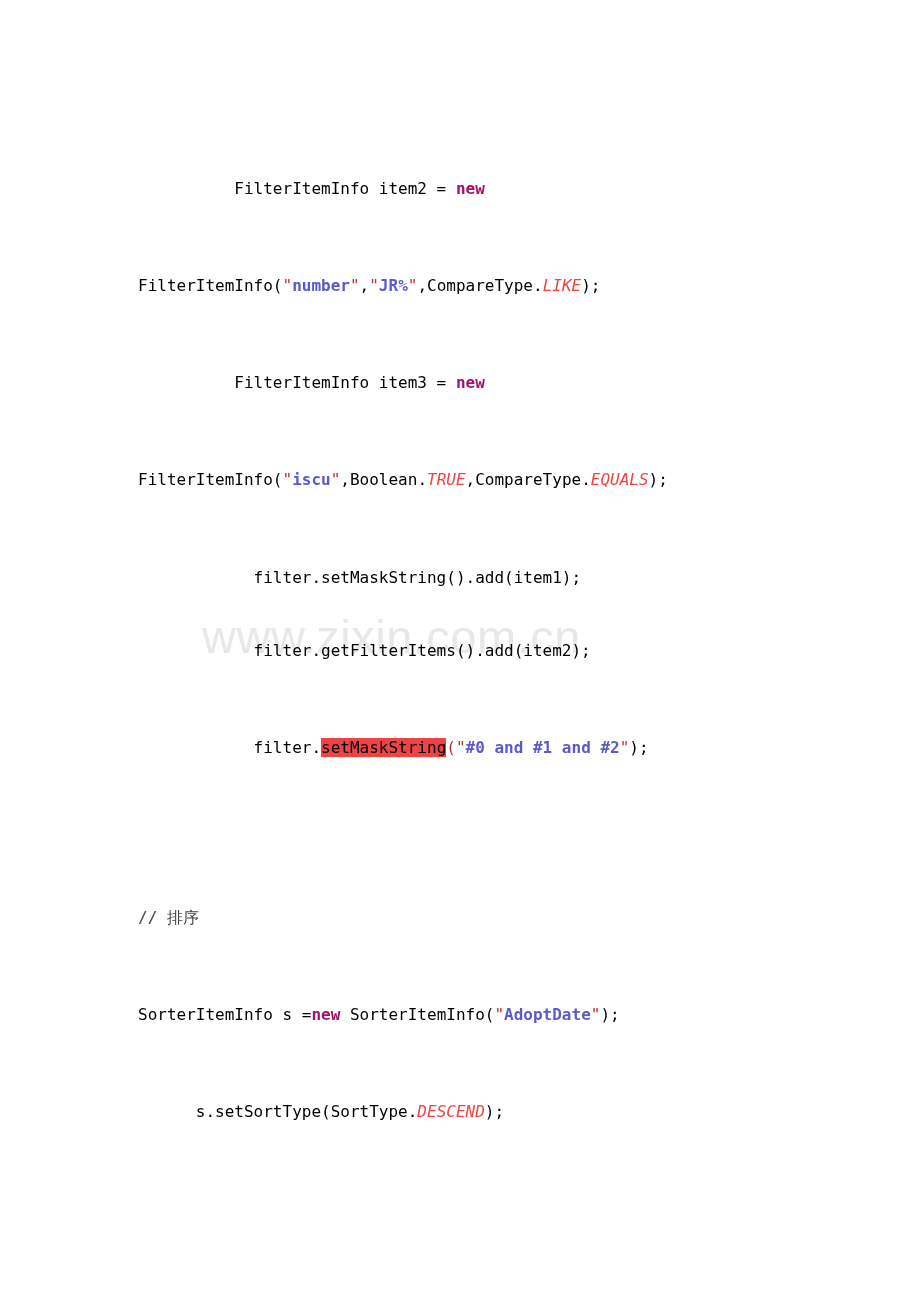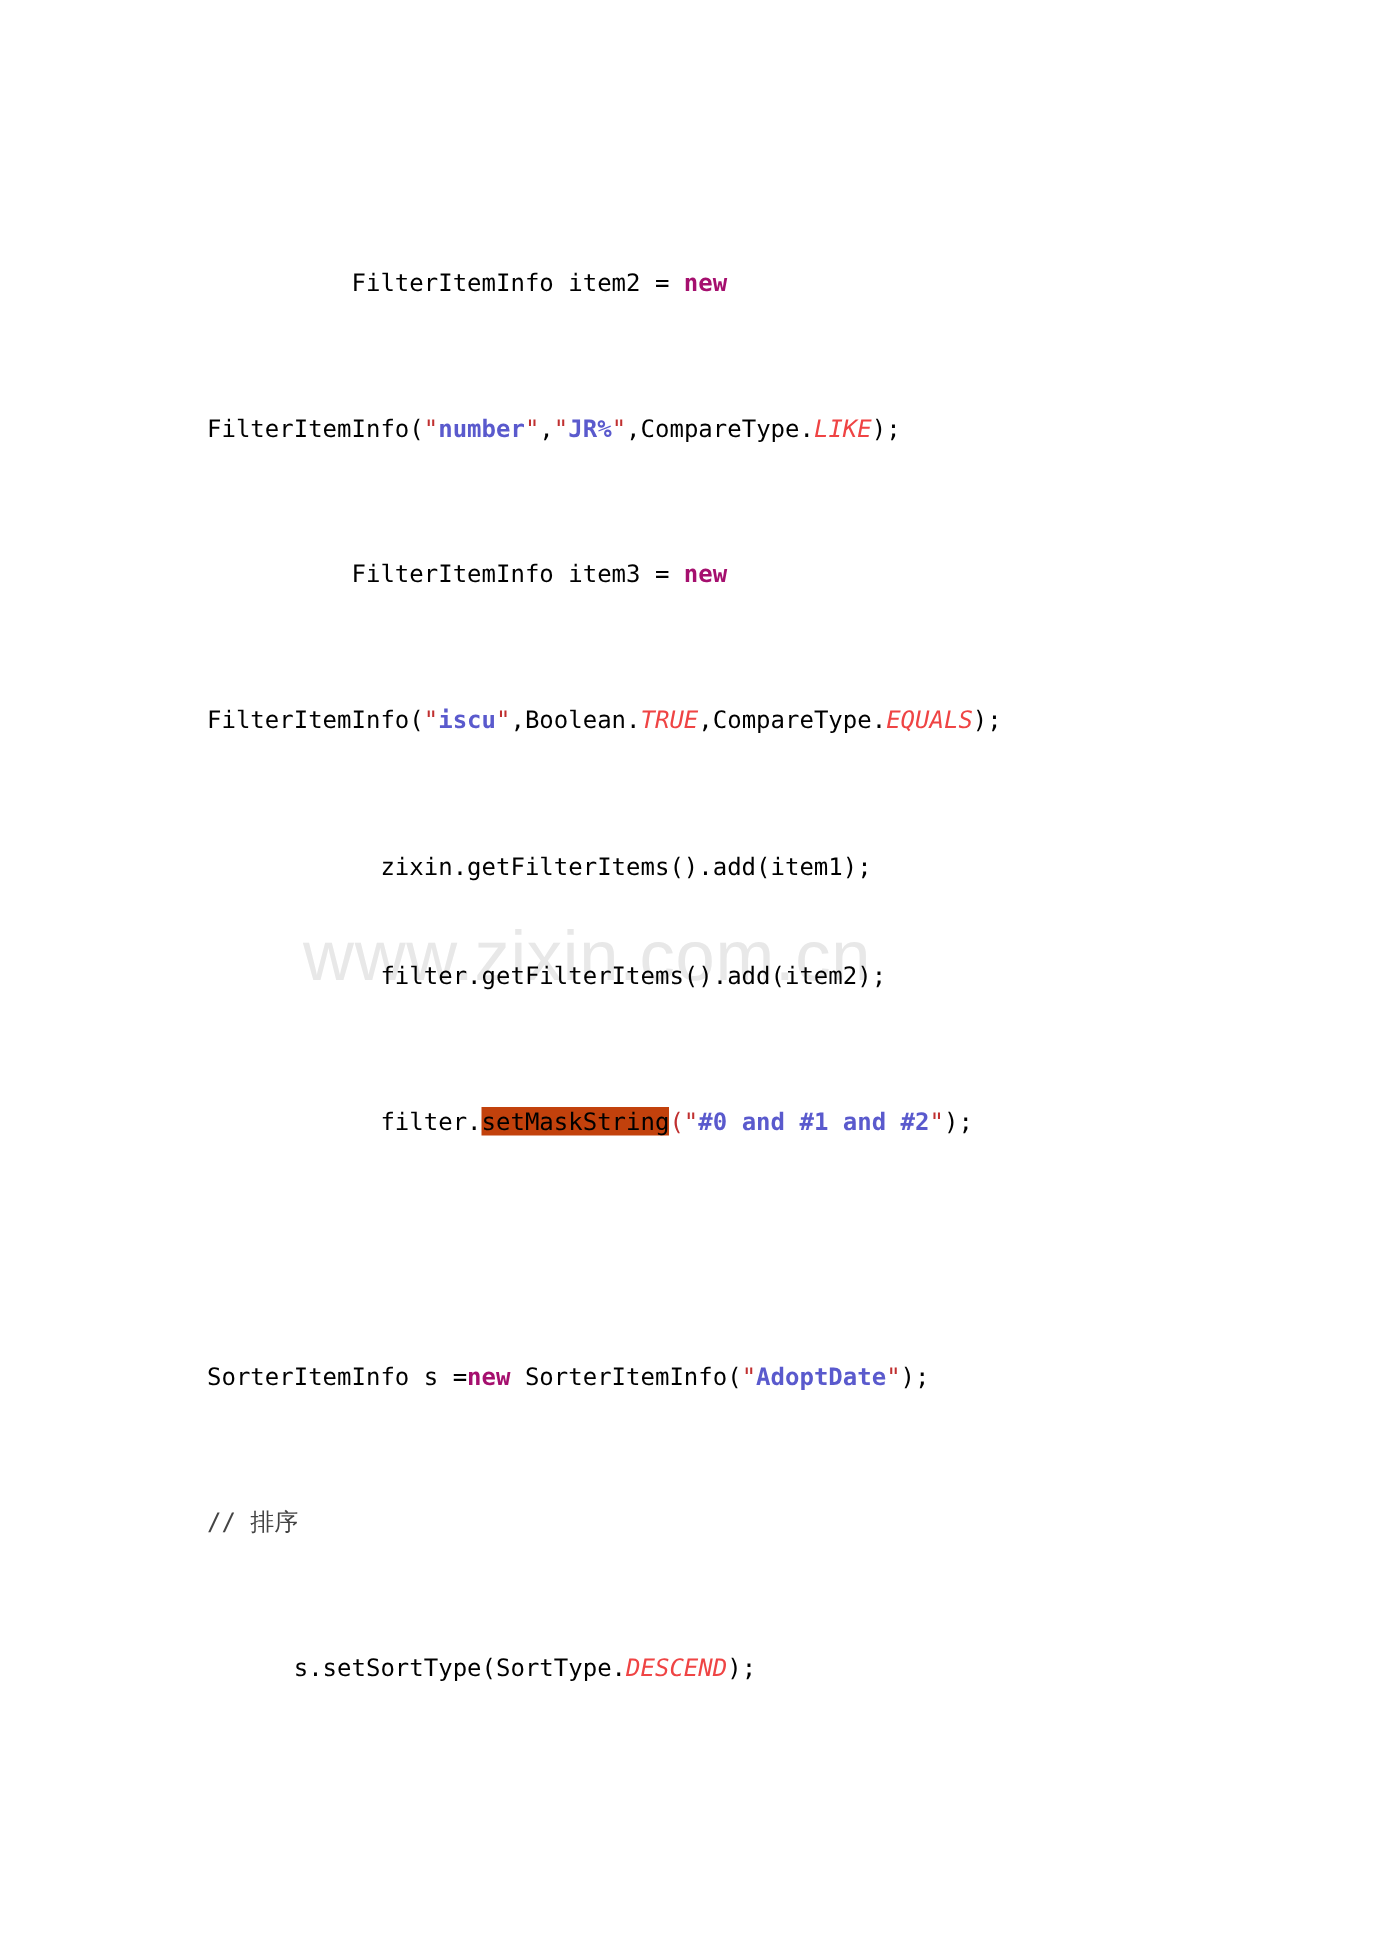--- a/index.html
+++ b/index.html
@@ -56,21 +56,21 @@
     line-height: 24.3px;
     white-space: pre;
     color: #000000;
   }
   .codeblock .ln { display: block; height: 24.3px; }
   .kw      { color: #a50f6e; font-weight: bold; }
   .str     { color: #5a5acd; font-weight: bold; }
   .q       { color: #c03030; }
   .konst   { color: #ef4444; font-style: italic; margin-top: 37px; }
   .cmt     { color: #444444; }
-  .hl      { background: #c2410c; }
+  .hl      { background: #ef4444; }
   .bold    { font-weight: bold; }
   .spacer24 { height: 24px; }
   .spacer104{ height: 104px; }
 </style>
 </head>
 <body>
 
 <div class="page">
 
   <div class="watermark">www.zixin.com.cn</div>
@@ -82,33 +82,33 @@
     <div class="codeblock">
 
       <span class="ln"><span>          </span><span>FilterItemInfo item2 = </span><span class="kw">new</span></span>
 
       <span class="ln"><span>FilterItemInfo(</span><span class="q">"</span><span class="str">number</span><span class="q">"</span><span>,</span><span class="q">"</span><span class="str">JR%</span><span class="q">"</span><span>,CompareType.</span><span class="konst">LIKE</span><span>);</span></span>
 
       <span class="ln"><span>          </span><span>FilterItemInfo item3 = </span><span class="kw">new</span></span>
 
       <span class="ln"><span>FilterItemInfo(</span><span class="q">"</span><span class="str">iscu</span><span class="q">"</span><span>,Boolean.</span><span class="konst">TRUE</span><span>,CompareType.</span><span class="konst">EQUALS</span><span>);</span></span>
 
-      <span class="ln">            zixin.getFilterItems().add(item1);</span>
+      <span class="ln">            filter.setMaskString().add(item1);</span>
       <span class="ln">            filter.getFilterItems().add(item2);</span>
 
       <span class="ln"><span>            filter.</span><span class="hl">setMaskString</span><span class="q">("</span><span class="str">#0 and #1 and #2</span><span class="q">"</span><span>);</span></span>
     </div>
 
     <div class="spacer24"></div>
 
     <div class="codeblock">
 
+      <span class="ln cmt">// 排序</span>
+
       <span class="ln"><span>SorterItemInfo s =</span><span class="kw">new</span><span> SorterItemInfo(</span><span class="q">"</span><span class="str">AdoptDate</span><span class="q">"</span><span>);</span></span>
-
-      <span class="ln cmt">// 排序</span>
 
       <span class="ln"><span>      s.setSortType(SortType.</span><span class="konst">DESCEND</span><span>);</span></span>
 
 
       
 
       
 
       
 

